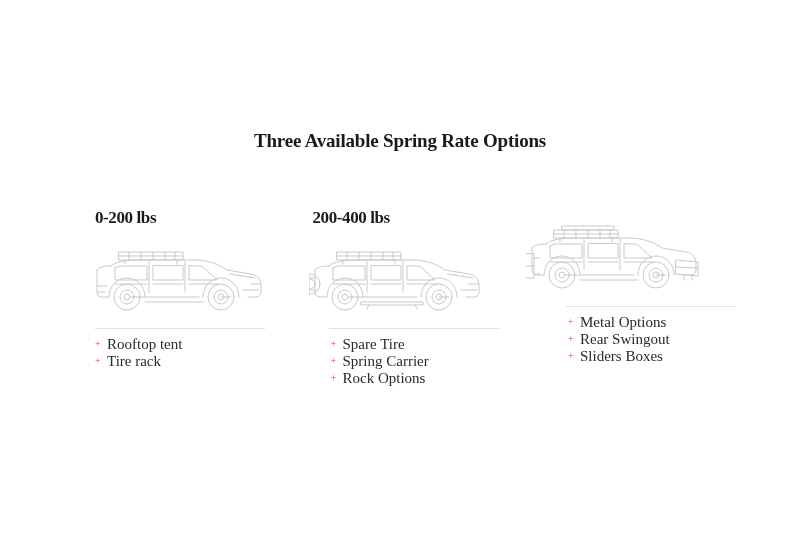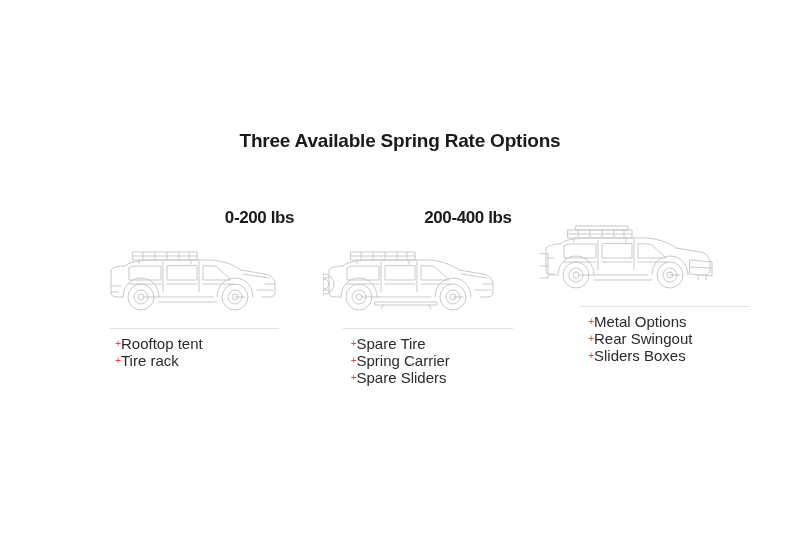--- a/index.html
+++ b/index.html
@@ -14,42 +14,42 @@
     color: #18181b;
     overflow: hidden;
     position: relative;
   }
 
   .page {
     width: 800px;
     height: 534px;
     position: relative;
     background: #ffffff;
+    font-family: Liberation Serif, serif;
   }
 
   .main-title {
     position: absolute;
     top: 130px;
     left: 0;
     width: 800px;
     text-align: center;
     font-size: 19px;
     font-weight: bold;
     letter-spacing: -0.2px;
     color: #1a1a1a;
   }
 
   .columns {
     position: absolute;
     top: 208px;
-    left: 109px;
+    left: 95px;
     width: 620px;
     display: flex;
     justify-content: space-between;
-    text-align: right;
   }
 
   .col {
     width: 185px;
     position: relative;
   }
 
   .col-title {
     font-size: 17px;
     font-weight: bold;
@@ -100,21 +100,21 @@
     font-weight: normal;
   }
 
   .feature-label {
     font-size: 15px;
     color: #2a2a2e;
     line-height: 12px;
   }
 
   
-  .col-2 .col-title { margin-left: 12px; }
+  .col-2 .col-title { margin-left: 0; }
   .col-2 .feature-list { margin-left: 18px; }
   .col-2 .divider { margin-left: 16px; }
   .col-3 .feature-list { margin-left: 38px; }
   .col-3 .divider { margin-left: 36px; }
   .col-1 .feature-list { margin-left: 0px; }
 </style>
 </head>
 <body>
 
 <div class="page">
@@ -226,21 +226,21 @@
         <li class="feature-item">
           <span class="plus-icon">+</span>
           <span class="feature-label">Spare Tire</span>
         </li>
         <li class="feature-item">
           <span class="plus-icon">+</span>
           <span class="feature-label">Spring Carrier</span>
         </li>
         <li class="feature-item">
           <span class="plus-icon">+</span>
-          <span class="feature-label">Spare Sliders</span>
+          <span class="feature-label">Rock Options</span>
         </li>
       </ul>
     </div>
 
     <div class="col col-3">
       <div class="vehicle-wrap">
         <svg width="175" height="80" viewBox="0 0 175 80" fill="none" stroke="#c9c9cd" stroke-width="1" stroke-linejoin="round" stroke-linecap="round">
           <path d="M28 12 L92 12 L92 20 L28 20 Z"></path>
           <path d="M28 16 L92 16"></path>
           <path d="M38 12 L38 20 M50 12 L50 20 M62 12 L62 20 M74 12 L74 20 M84 12 L84 20"></path>

